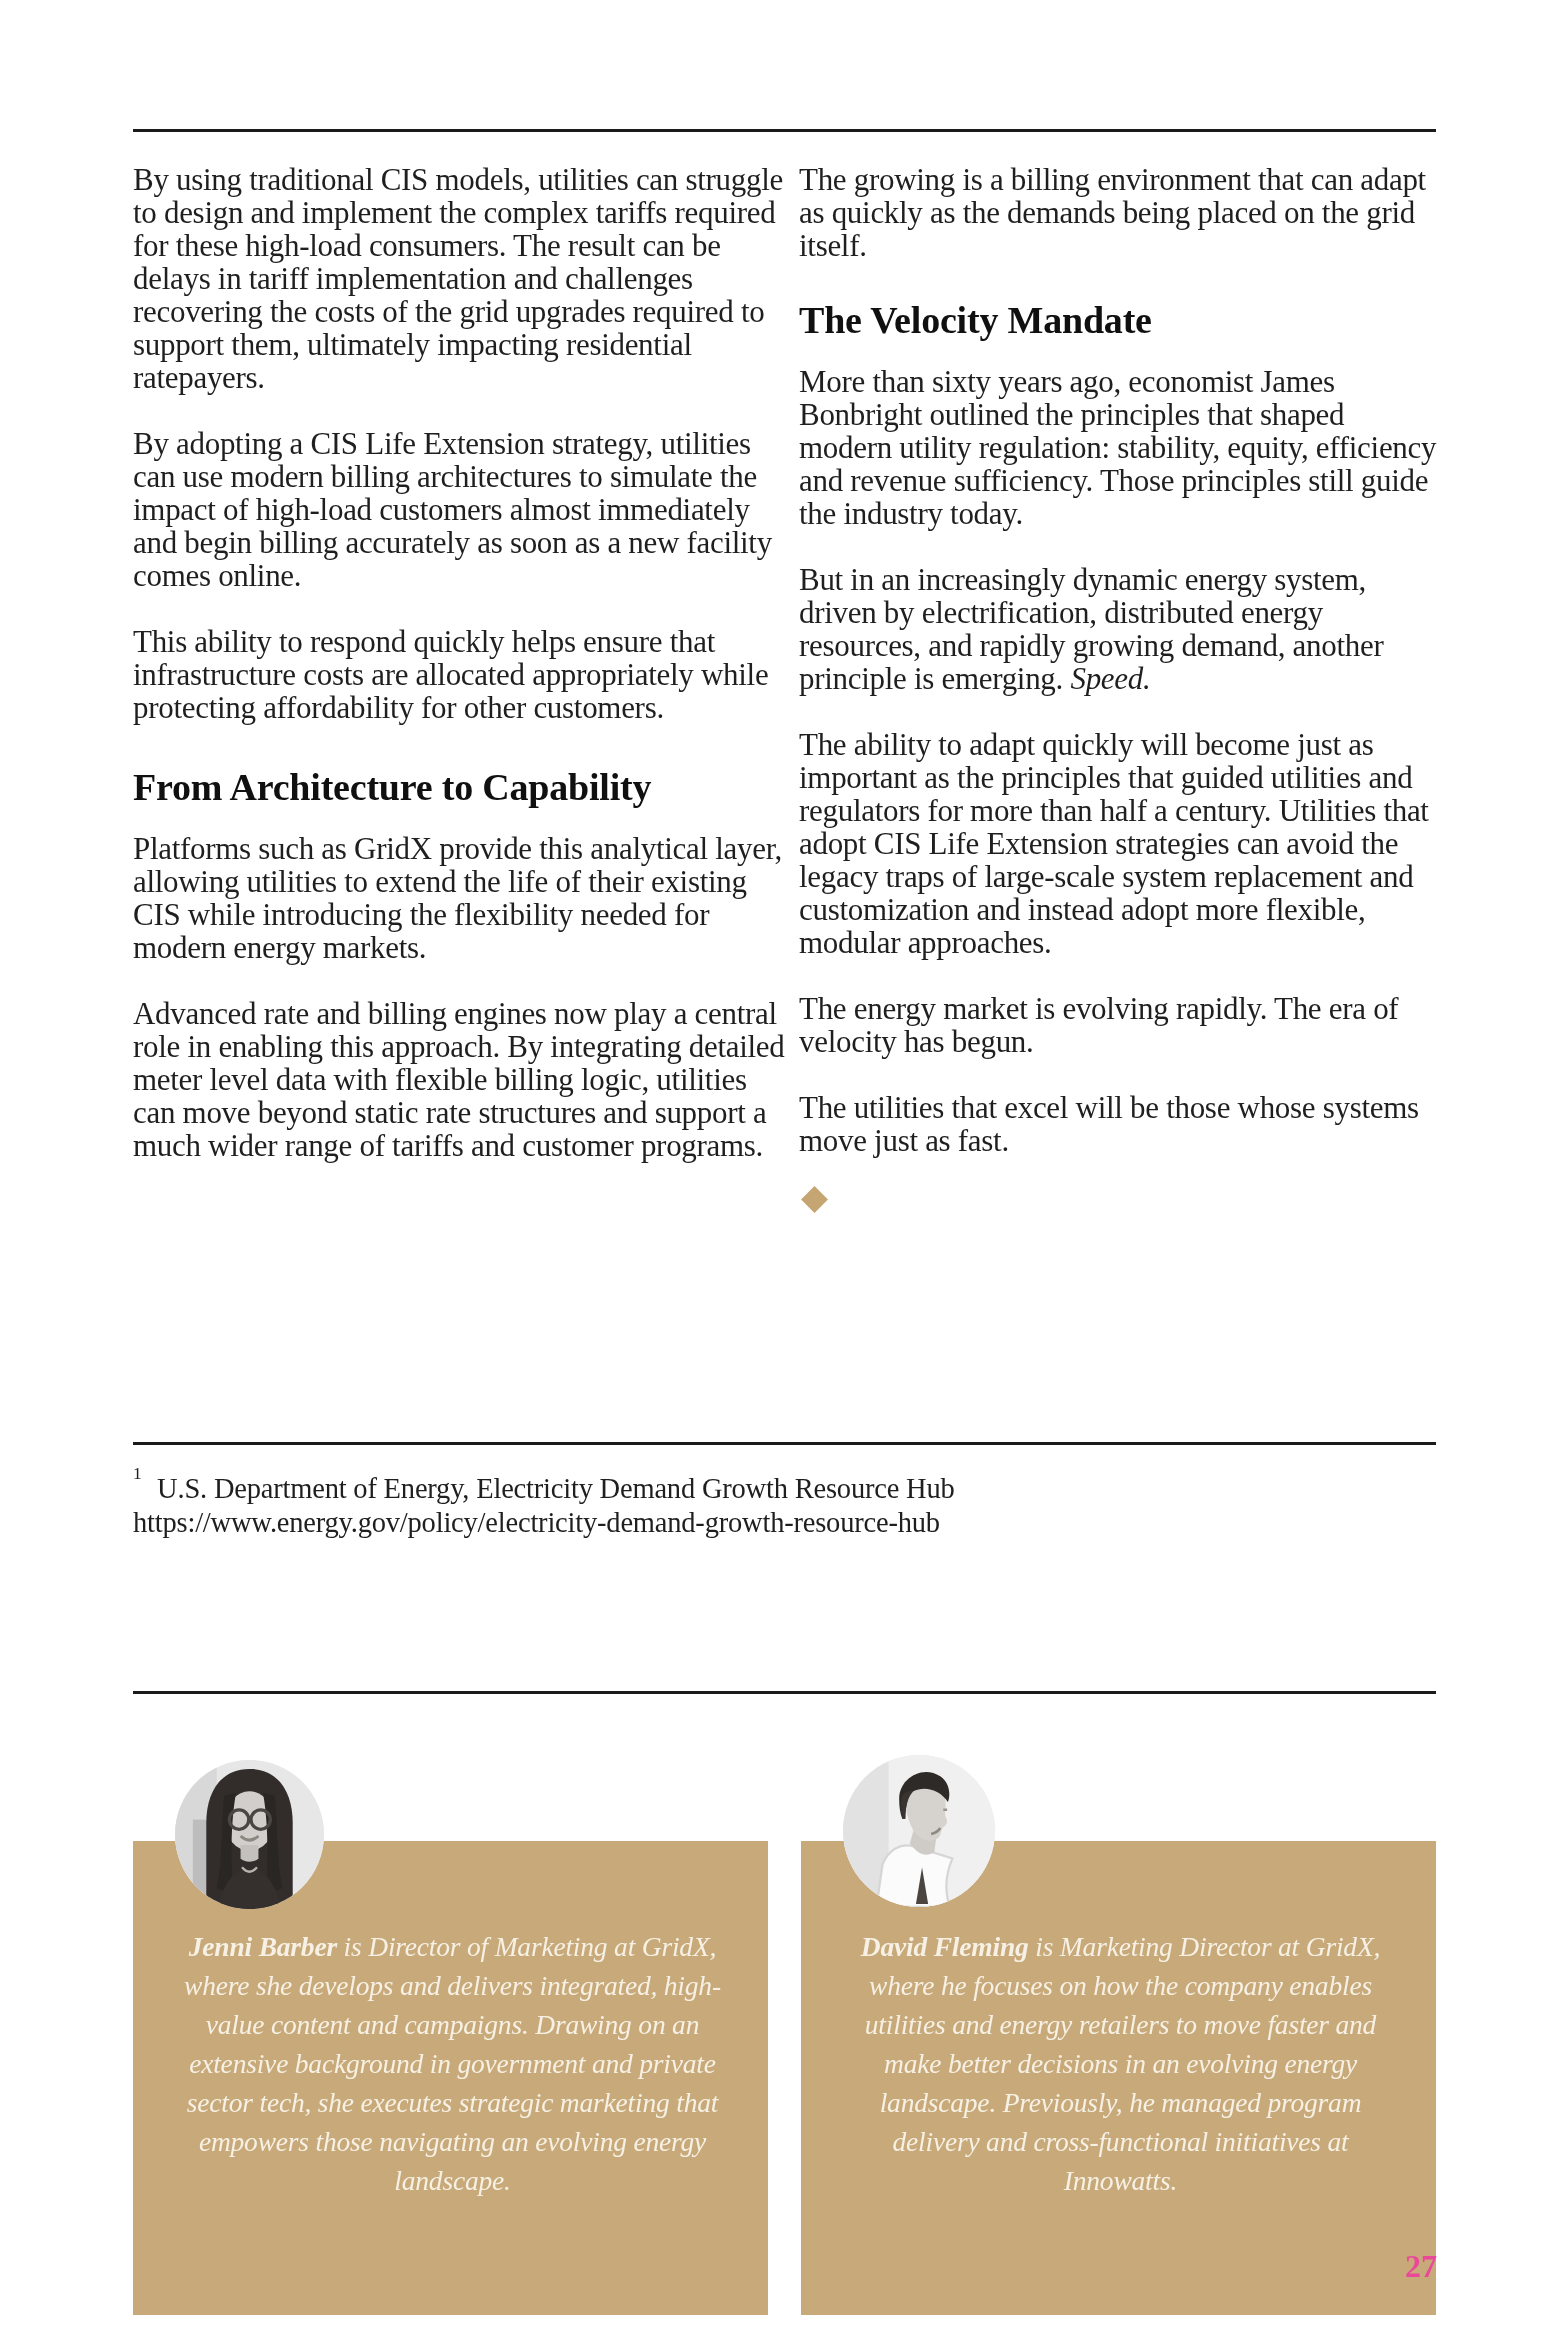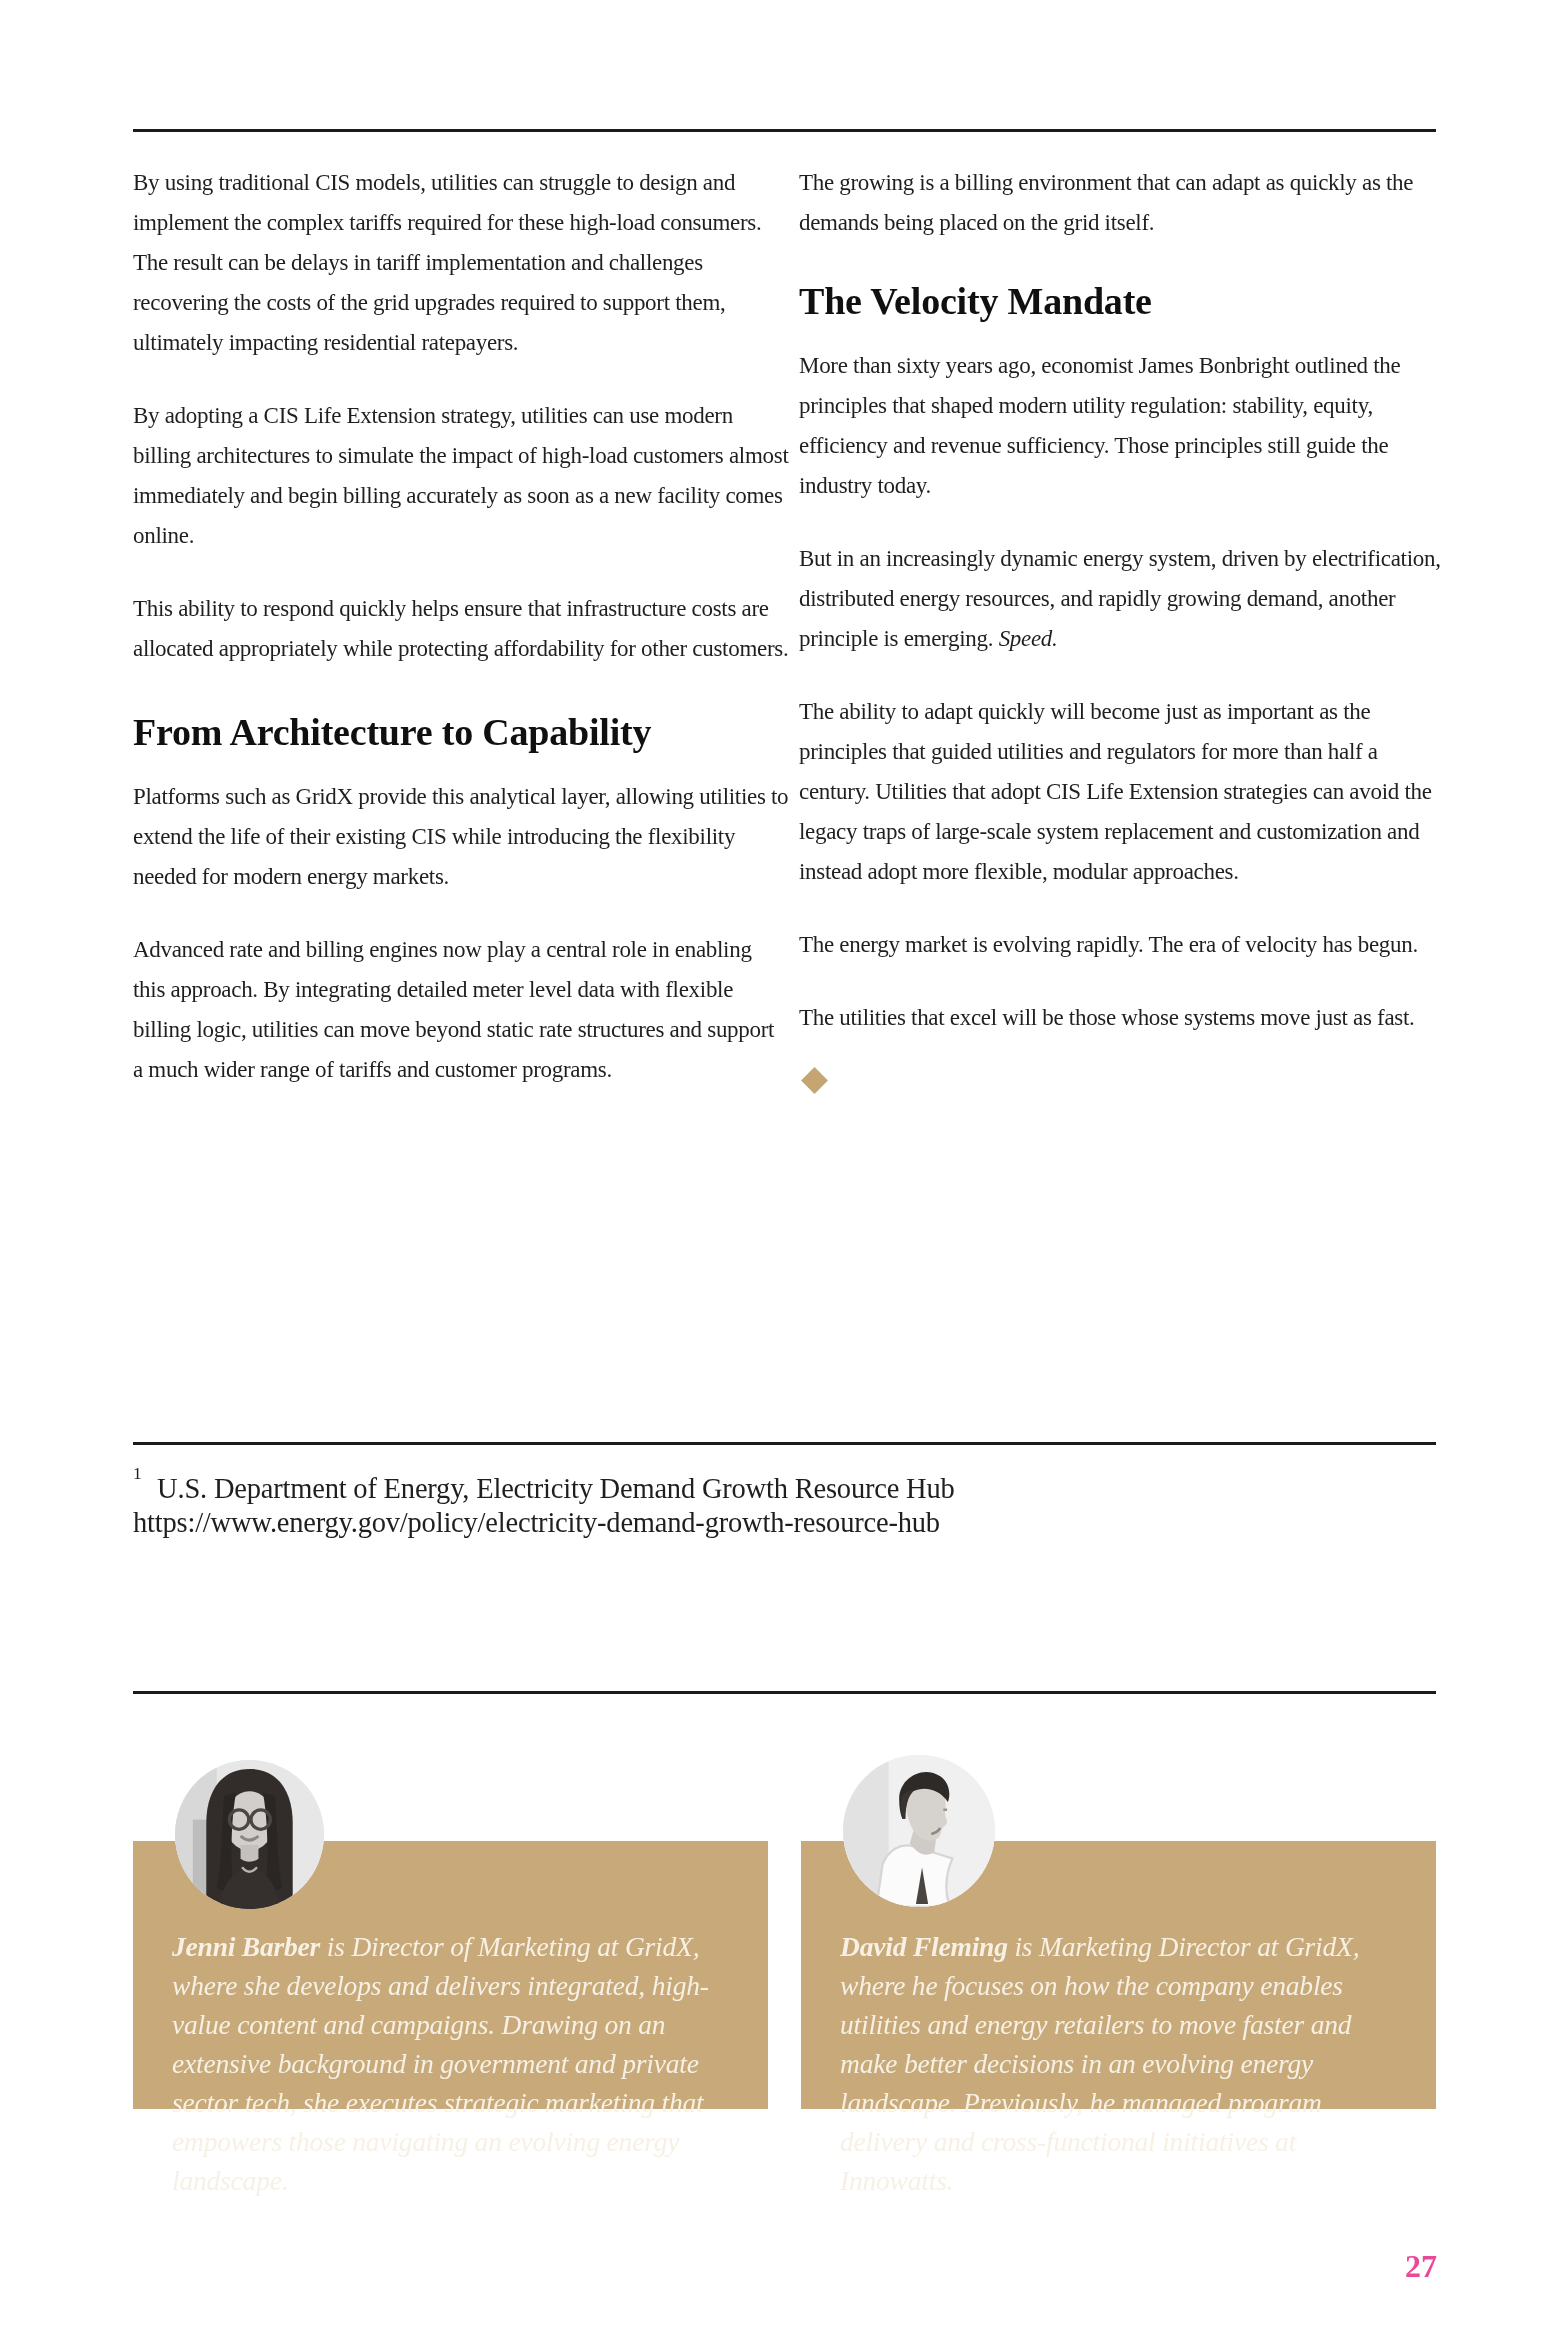--- a/index.html
+++ b/index.html
@@ -32,22 +32,22 @@
 
   .col{
     position:absolute;
     top:163px;
   }
   .col-left{left:133px;width:656px;}
   .col-right{left:799px;width:643px;}
 
   .col p{
     margin:0 0 33px 0;
-    font-size:23px;
-    line-height:40px;
+    font-size:31px;
+    line-height:33px;
     letter-spacing:-0.3px;
     color:var(--text-dark);
   }
   .col h2{
     margin:42px 0 24px 0;
     font-size:38px;
     line-height:42px;
     font-weight:700;
     letter-spacing:-0.2px;
     color:#101010;
@@ -79,22 +79,23 @@
     position:relative;
     top:-8.3px;
     margin-right:15.6px;
   }
   .footnote .fn-url{display:block;}
 
   .bio-card{
     position:absolute;
     top:1841px;
     width:635px;
-    height:268px;
+    height:474px;
     background:var(--accent-tan);
+    text-align:center;
   }
   .bio-card-left{left:133px;}
   .bio-card-right{left:801px;}
 
   .bio-photo{
     position:absolute;
     border-radius:50%;
     overflow:hidden;
     background:#ececec;
   }

